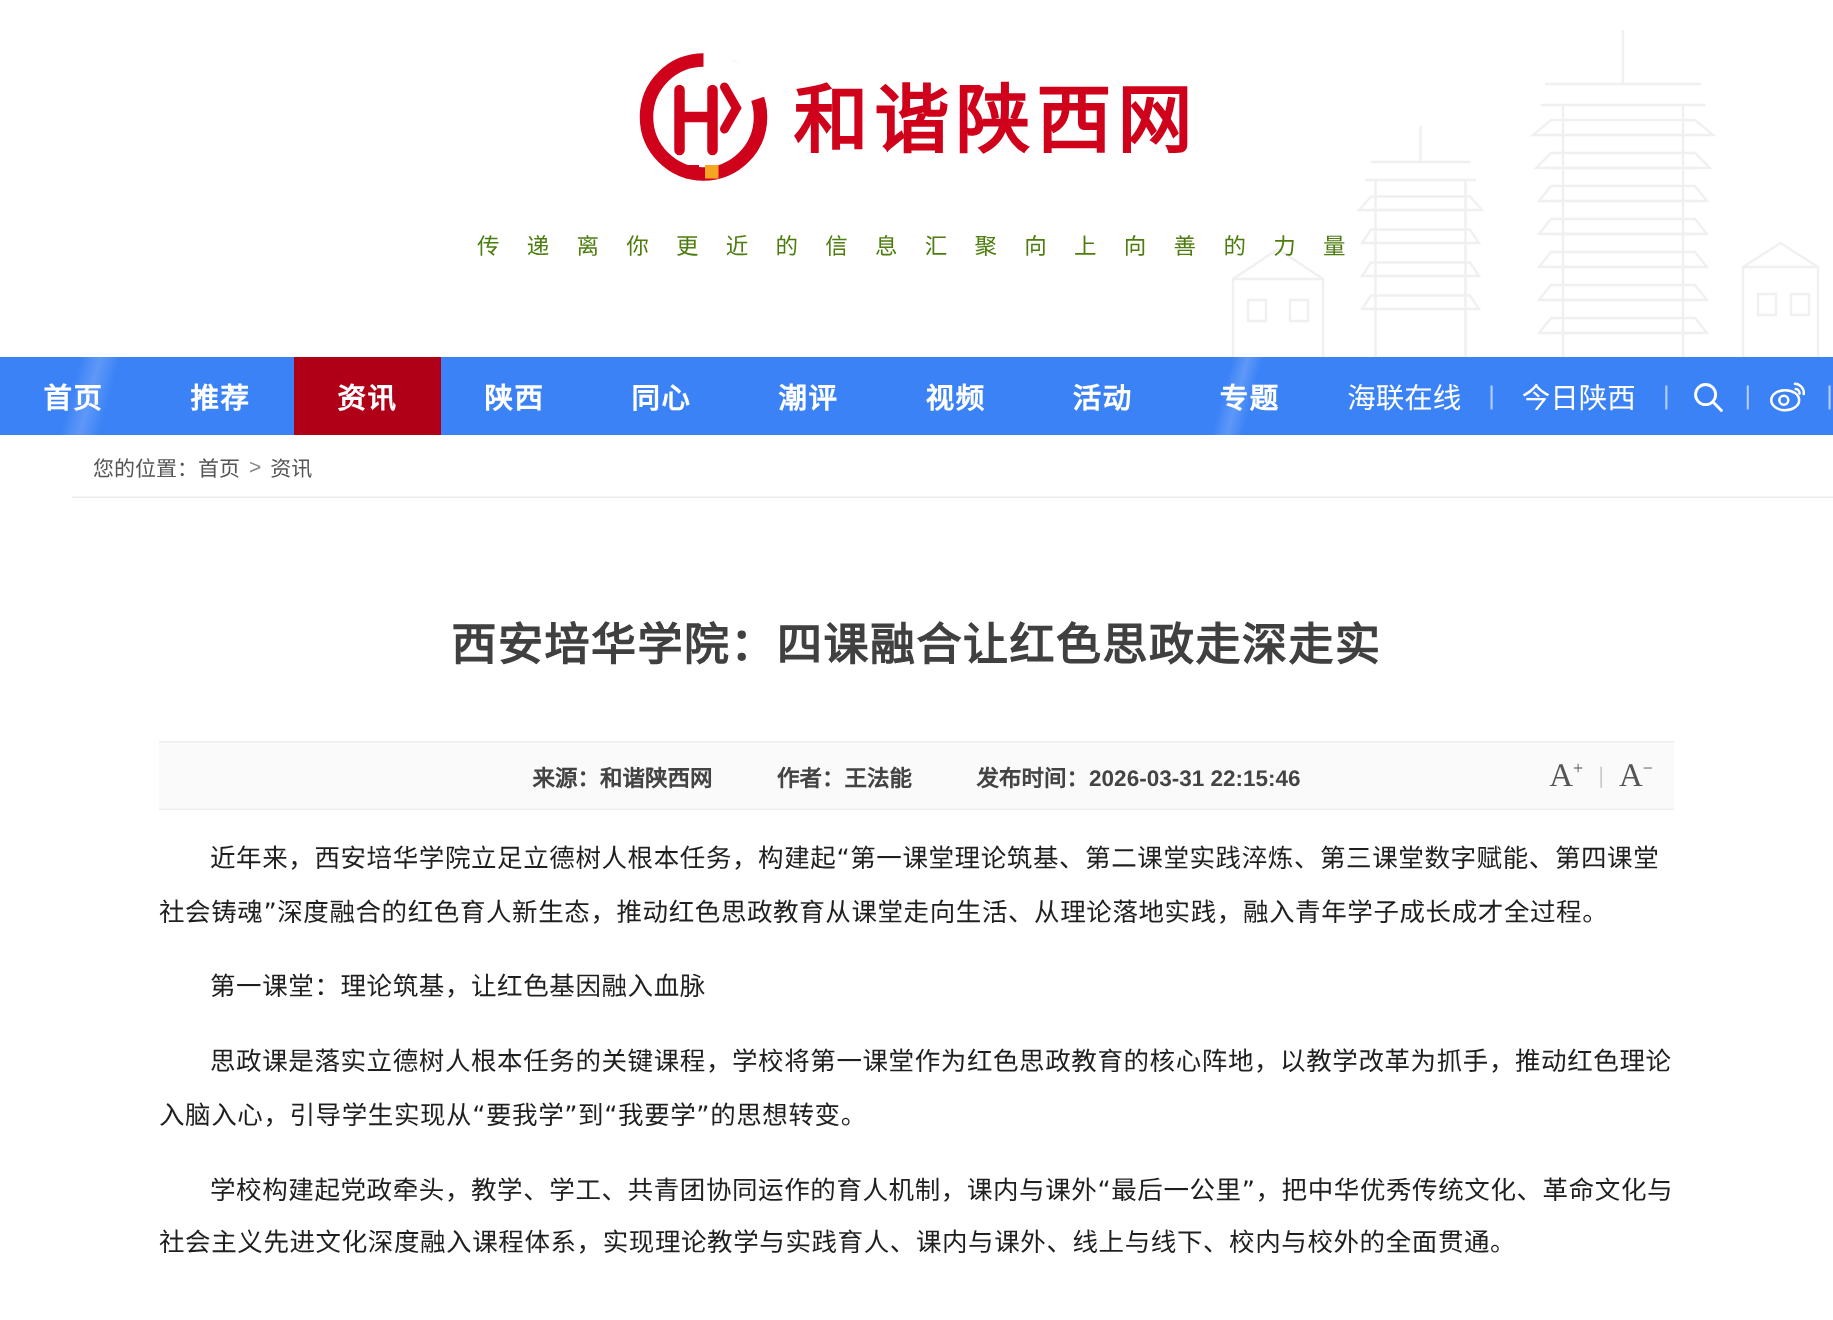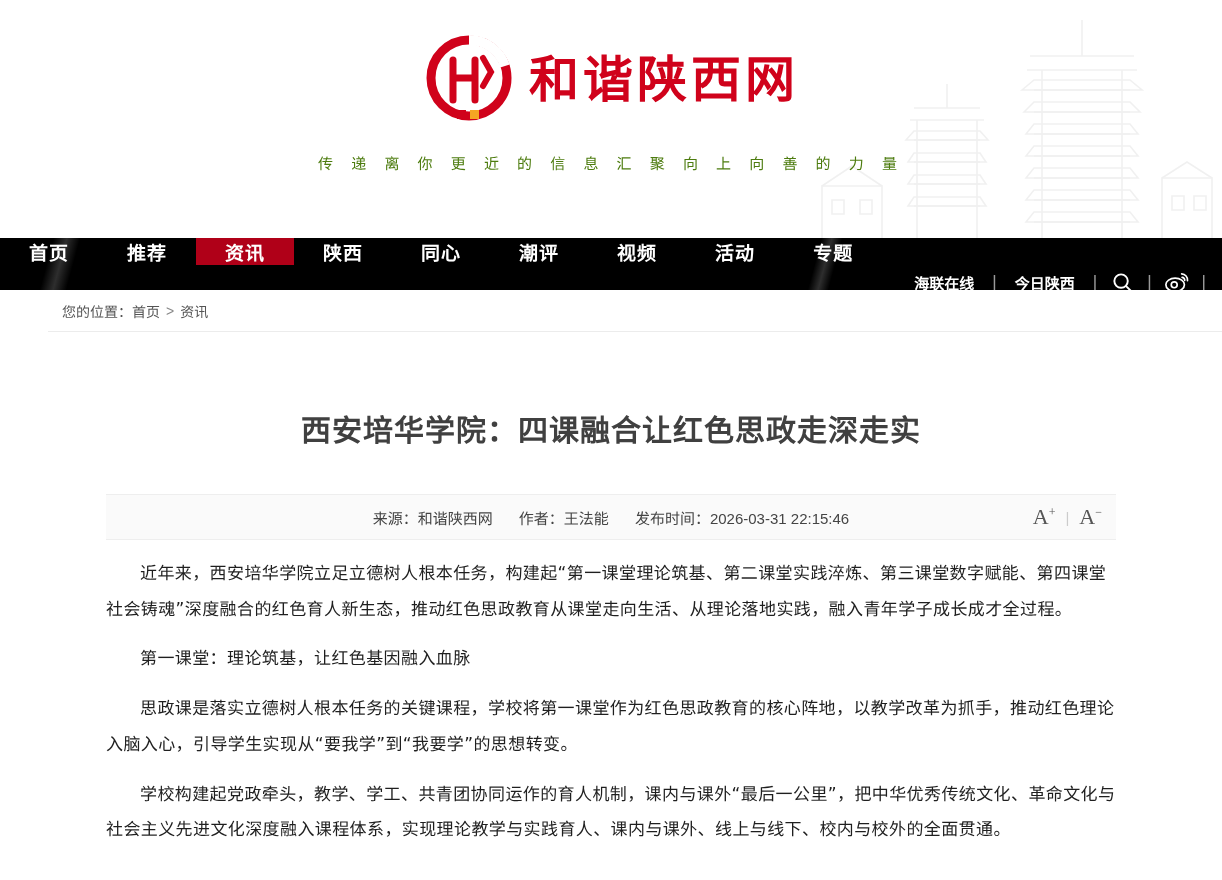--- a/index.html
+++ b/index.html
@@ -64,26 +64,25 @@
     color: #4d7c0f;
     font-size: 15px;
     letter-spacing: 7px;
     white-space: nowrap;
   }
 
   
   .nav {
     position: relative;
     height: 52px;
-    background: #000000;
+    background: #3b82f6;
     display: flex;
     align-items: stretch;
     color: #fff;
     overflow: hidden;
-    flex-direction: column;
   }
   .nav-items { display: flex; align-items: stretch; }
   .nav-item {
     display: flex; align-items: center; justify-content: center;
     padding: 0 29px;
     font-size: 19px;
     font-weight: bold;
     color: #ffffff;
     letter-spacing: 1px;
     cursor: pointer;
@@ -100,22 +99,22 @@
   .nav-streak.s1 { left: 0px; }
   .nav-streak.s2 { left: 780px; width: 90px; }
   .nav-right {
     margin-left: auto;
     display: flex;
     align-items: center;
     padding-right: 14px;
     gap: 0px;
   }
   .nav-link {
-    font-size: 15px;
-    font-weight: bold;
+    font-size: 19px;
+    font-weight: normal;
     padding: 0 16px;
     cursor: pointer;
     white-space: nowrap;
   }
   .nav-sep { color: rgba(255,255,255,0.6); font-size: 17px; padding: 0 2px; }
   .nav-icon {
     width: 34px; height: 34px;
     display: flex; align-items: center; justify-content: center;
     cursor: pointer;
     margin: 0 6px;
@@ -162,21 +161,21 @@
     background: #fafafa;
     border-top: 1px solid #eeeeee;
     border-bottom: 1px solid #eeeeee;
     display: flex;
     align-items: center;
     justify-content: center;
     position: relative;
     font-size: 15px;
     color: #444;
   }
-  .meta-group { display: flex; align-items: center; gap: 26px; }
+  .meta-group { display: flex; align-items: center; gap: 43px; font-weight: bold; }
   .meta-item { white-space: nowrap; }
   .font-size-ctrl {
     position: absolute;
     right: 14px;
     top: 50%;
     transform: translateY(-50%);
     display: flex;
     align-items: center;
     gap: 10px;
     color: #555;

